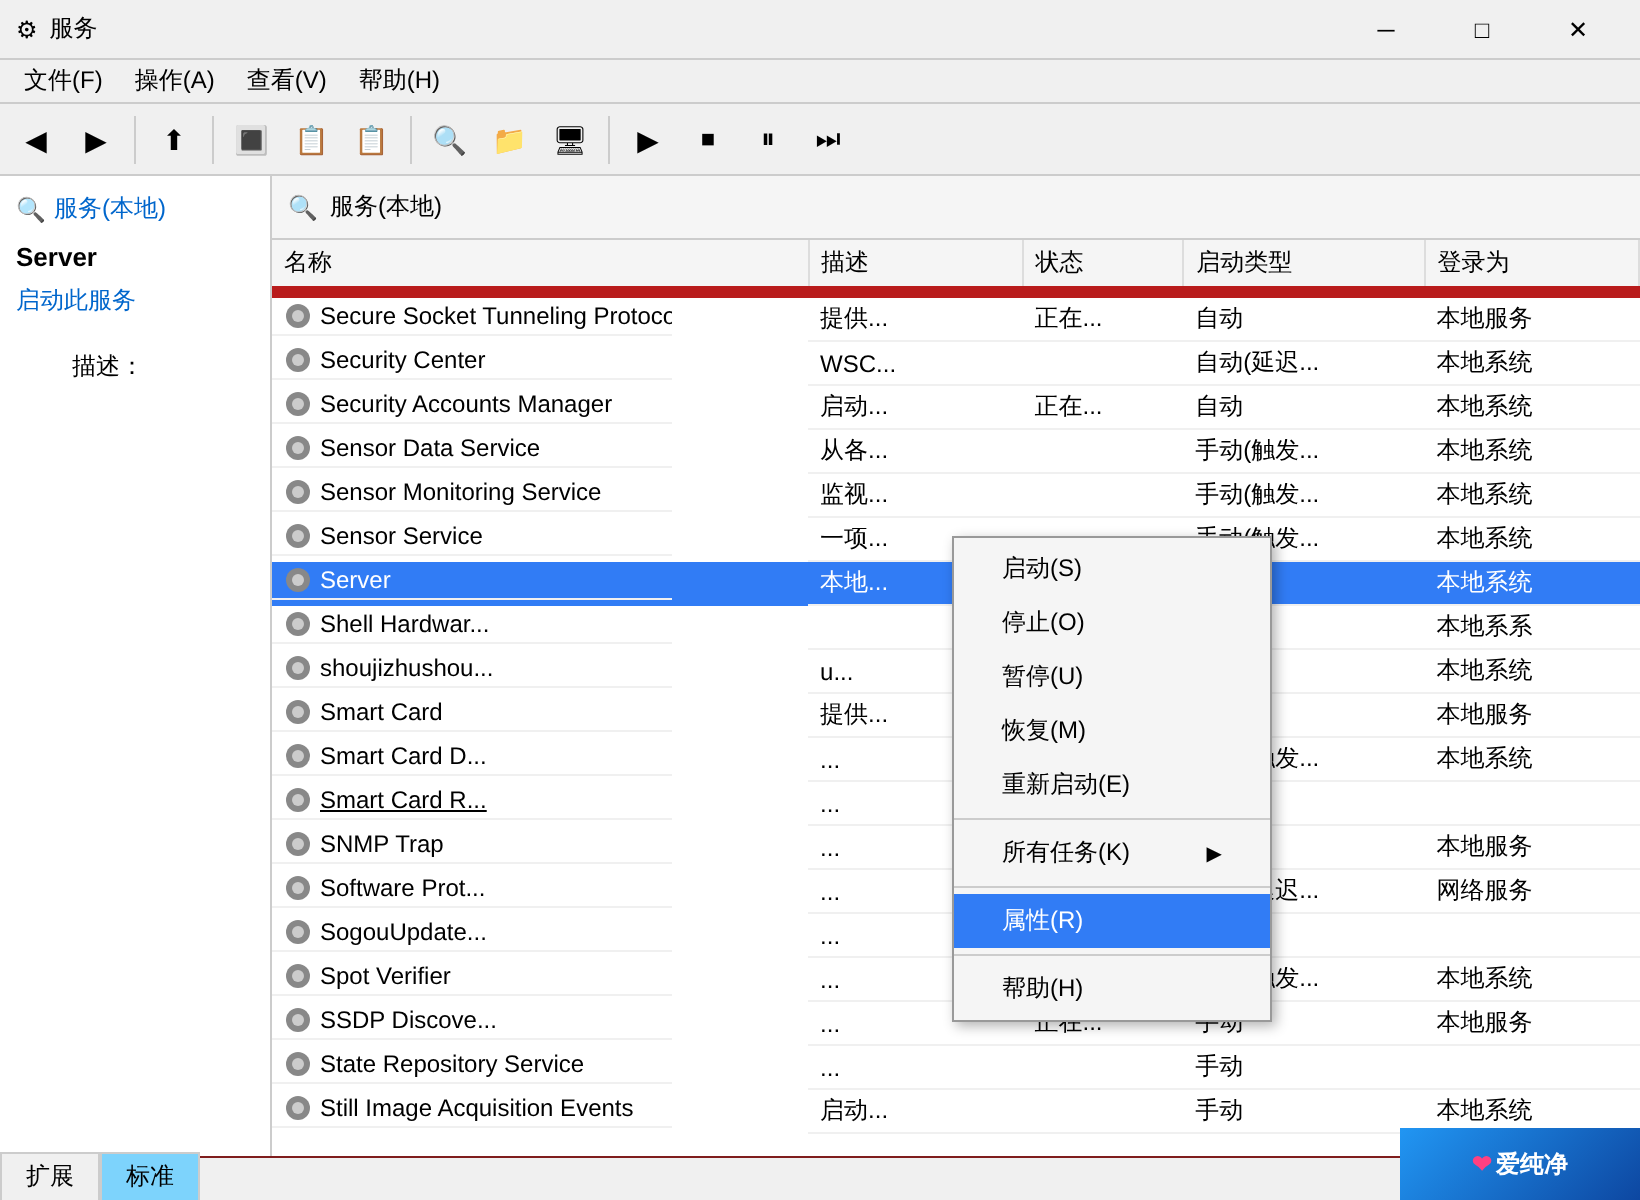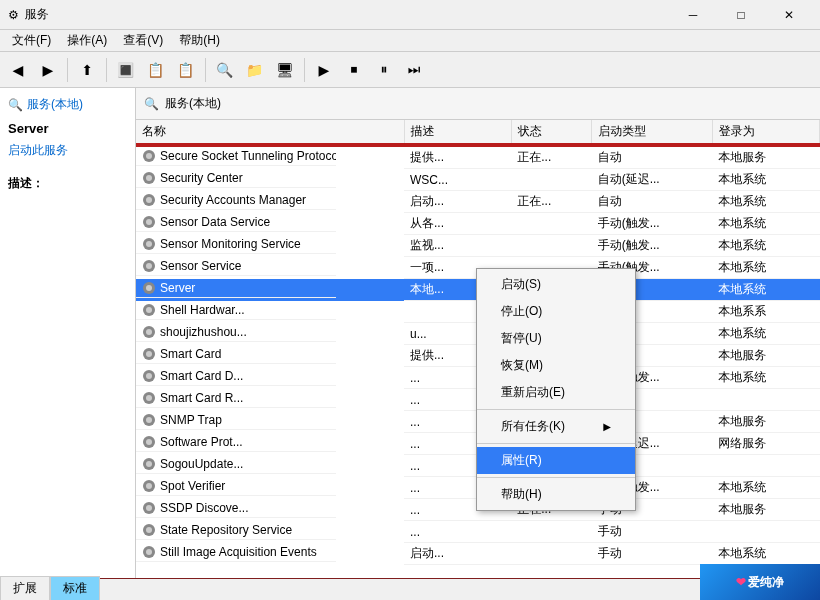--- a/index.html
+++ b/index.html
@@ -71,21 +71,21 @@
     .left-panel-title {
       font-size: 12px;
       color: #0066cc;
       display: flex;
       align-items: center;
       gap: 4px;
       margin-bottom: 8px;
     }
     .service-name { font-weight: bold; font-size: 13px; margin-bottom: 6px; }
     .service-link { color: #0066cc; cursor: pointer; text-decoration: none; display: inline-block; margin-bottom: 8px; }
-    .desc-title { font-weight: bold; margin-bottom: 4px; }
+    .desc-title { font-weight: normal; margin-bottom: 4px; margin-left: 28px; }
     .desc-text { font-size: 11px; line-height: 1.5; color: #333; }
 
     
     .right-panel {
       flex: 1;
       background: #fff;
       overflow: hidden;
       position: relative;
     }
     .right-header {
@@ -95,21 +95,21 @@
       align-items: center;
       padding: 0 8px;
       border-bottom: 1px solid #ccc;
       gap: 6px;
     }
 
     
     .service-table { width: 100%; border-collapse: collapse; }
     .table-header {
       background: #f5f5f5;
-      border-bottom: 4px solid #b91c1c;
+      border-bottom: 6px solid #b91c1c;
     }
     .table-header th {
       text-align: left;
       padding: 3px 6px;
       font-size: 12px;
       font-weight: normal;
       border-right: 1px solid #ddd;
       cursor: pointer;
       white-space: nowrap;
       overflow: hidden;
@@ -374,21 +374,21 @@
       <td class="col-name" style="display:flex;align-items:center;"><svg width="14" height="14" viewBox="0 0 14 14" style="margin-right:4px;flex-shrink:0;vertical-align:middle;">
                     <circle cx="7" cy="7" r="6" fill="#888"></circle>
                     <circle cx="7" cy="7" r="3" fill="#ccc"></circle>
                   </svg>Smart Card D...</td>
       <td class="col-desc">...</td>
       <td class="col-status"></td>
       <td class="col-startup">手动(触发...</td>
       <td class="col-logon">本地系统</td>
     </tr>
               <tr class="table-row">
-      <td class="col-name" style="display:flex;align-items:flex-end;"><svg width="14" height="14" viewBox="0 0 14 14" style="margin-right:4px;flex-shrink:0;vertical-align:middle;">
+      <td class="col-name" style="display:flex;align-items:flex-end;text-decoration:underline;"><svg width="14" height="14" viewBox="0 0 14 14" style="margin-right:4px;flex-shrink:0;vertical-align:middle;">
                     <circle cx="7" cy="7" r="6" fill="#888"></circle>
                     <circle cx="7" cy="7" r="3" fill="#ccc"></circle>
                   </svg>Smart Card R...</td>
       <td class="col-desc">...</td>
       <td class="col-status"></td>
       <td class="col-startup">手动</td>
       <td class="col-logon"></td>
     </tr>
               <tr class="table-row">
       <td class="col-name" style="display:flex;align-items:center;"><svg width="14" height="14" viewBox="0 0 14 14" style="margin-right:4px;flex-shrink:0;vertical-align:middle;">

